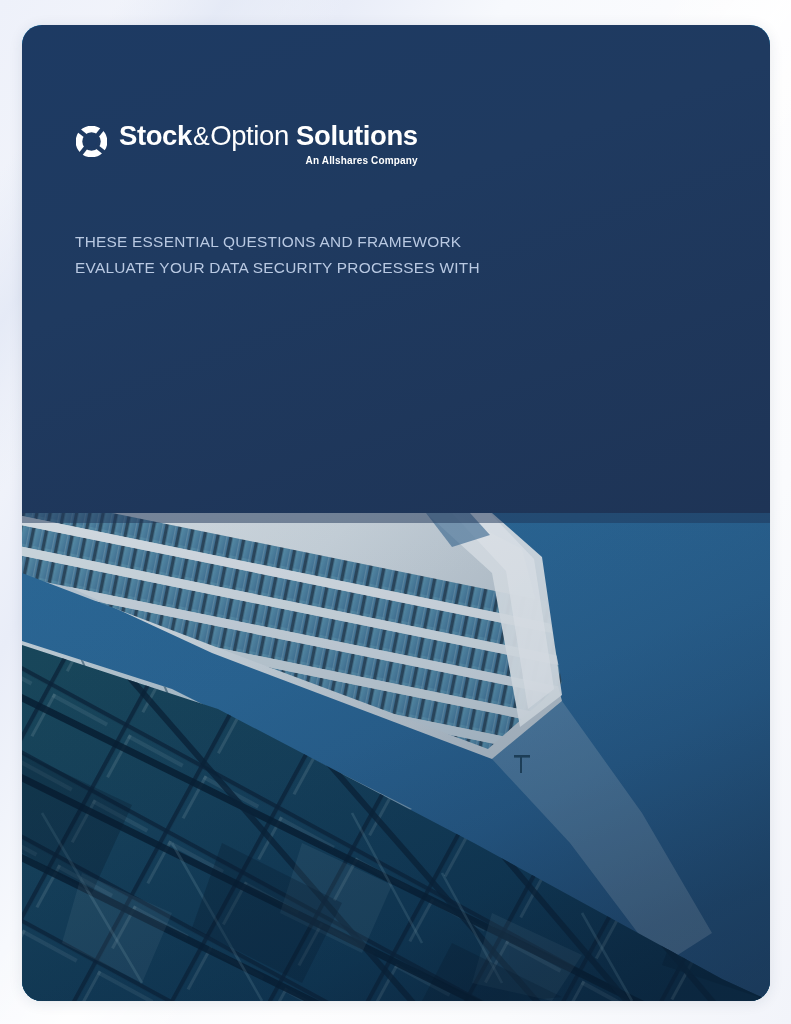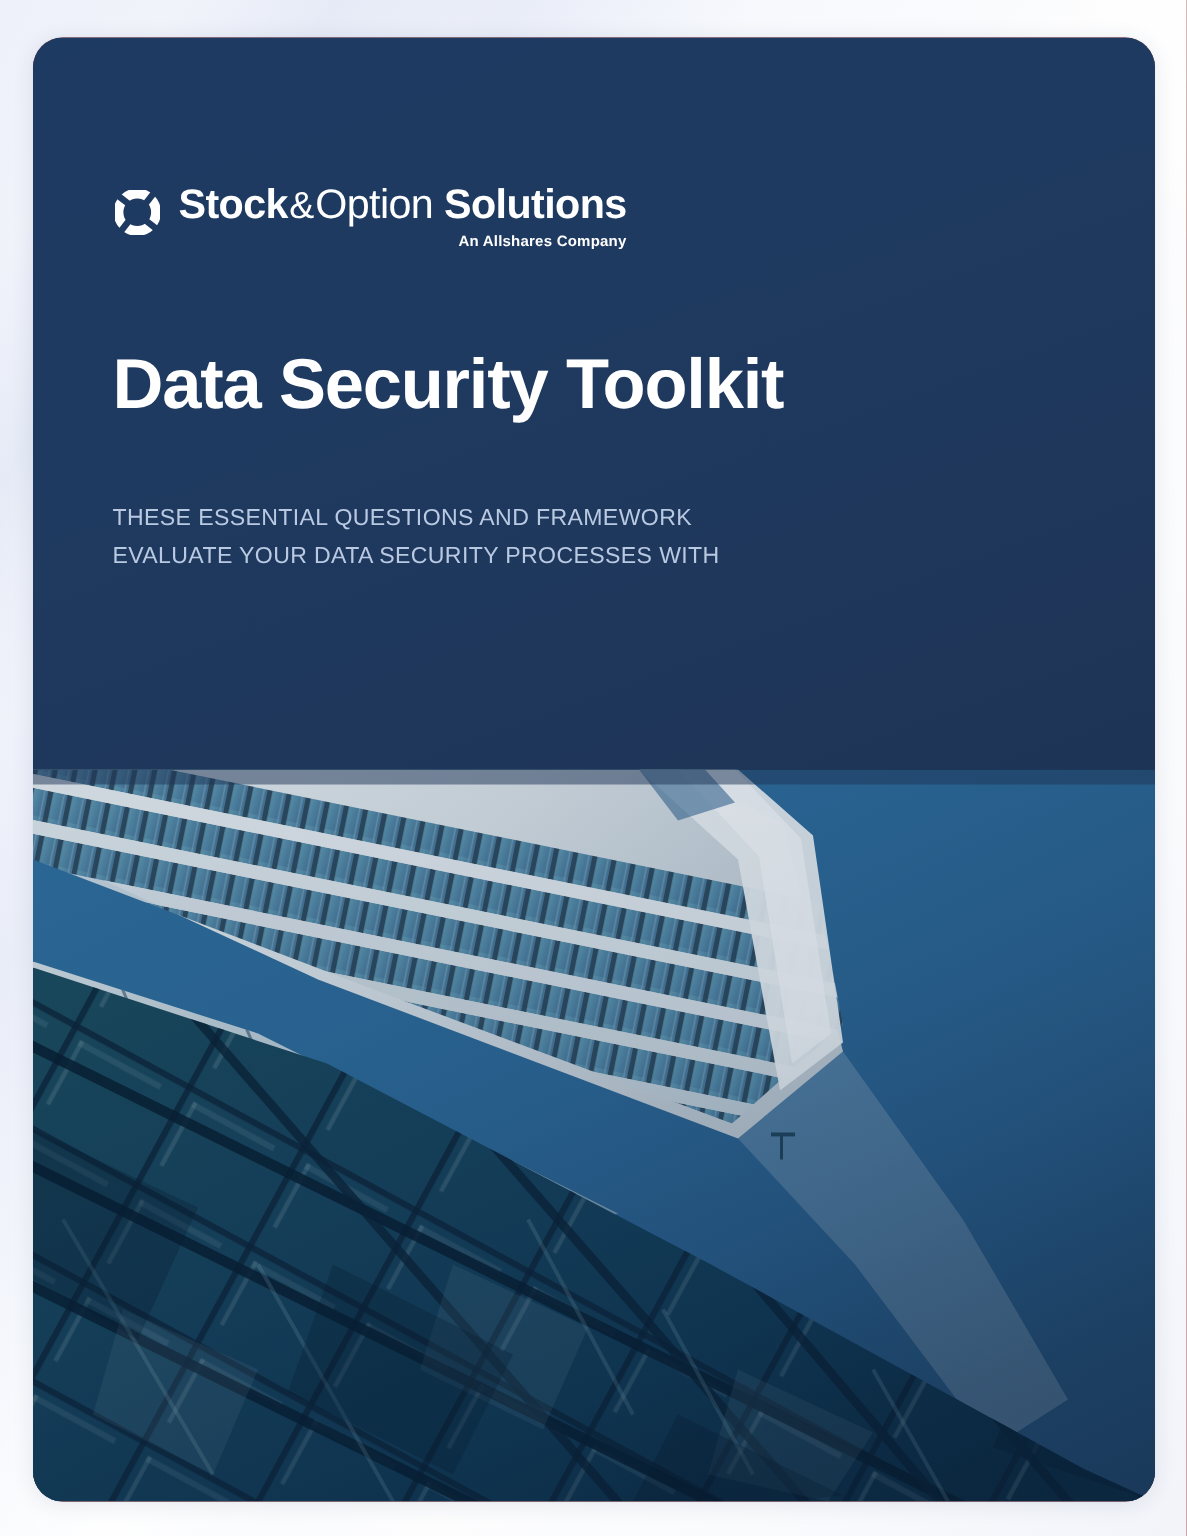--- a/index.html
+++ b/index.html
@@ -43,21 +43,21 @@
   
   #doc-card {
     position:absolute;
     left:22px;
     top:25px;
     width:748px;
     height:976px;
     border-radius:20px;
     overflow:hidden;
     box-shadow:0 2px 14px rgba(30,48,80,.10), 0 0 1px rgba(30,48,80,.08);
-    background:#7f1d1d;
+    background:#0ea5e9;
   }
 
   
   #header-block {
     position:absolute;
     left:0; top:0;
     width:748px;
     height:489px;
     background:linear-gradient(160deg, #1d3a63 0%, #1f3a60 40%, #1e3456 100%);
     padding:96px 0 0 53px;
@@ -162,21 +162,20 @@
       </svg>
 
       <div id="logo-text-group">
         <div id="logo-wordmark">
           <span class="wm-bold">Stock</span><span class="wm-amp">&amp;</span><span class="wm-light">Option</span> <span class="wm-bold">Solutions</span>
         </div>
         <div id="logo-tagline">An Allshares Company</div>
       </div>
     </div>
 
-    <h1 id="doc-title">Data Security Toolkit</h1>
 
     <div id="doc-subtitle">
       <span class="sub-line">THESE ESSENTIAL QUESTIONS AND FRAMEWORK</span>
       <span class="sub-line">EVALUATE YOUR DATA SECURITY PROCESSES WITH</span>
     </div>
   </div>
 
   <div id="cover-photo" aria-label="Upward view of a modern glass office tower against a clear blue sky, with a dark teal glass curtain wall in the foreground">
     <svg viewBox="0 0 748 488" preserveAspectRatio="none" aria-hidden="true">
       <defs>

